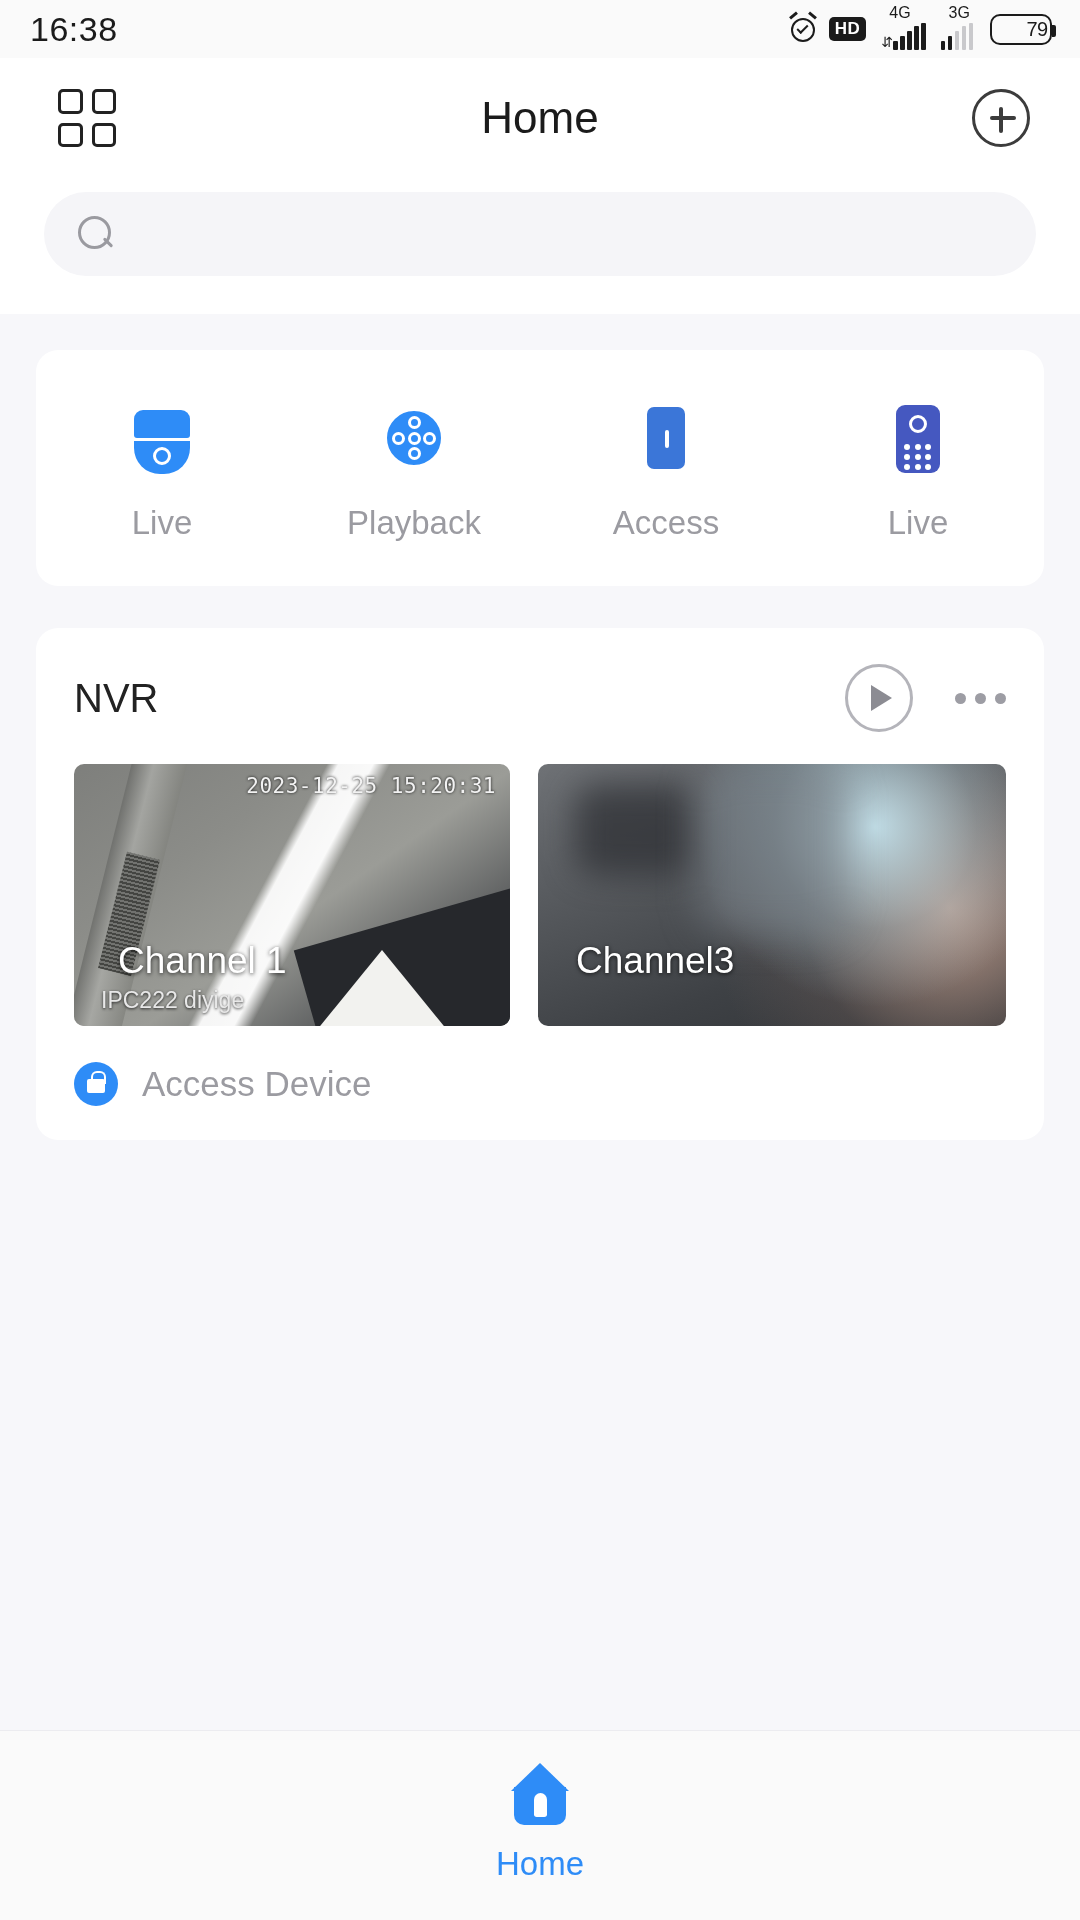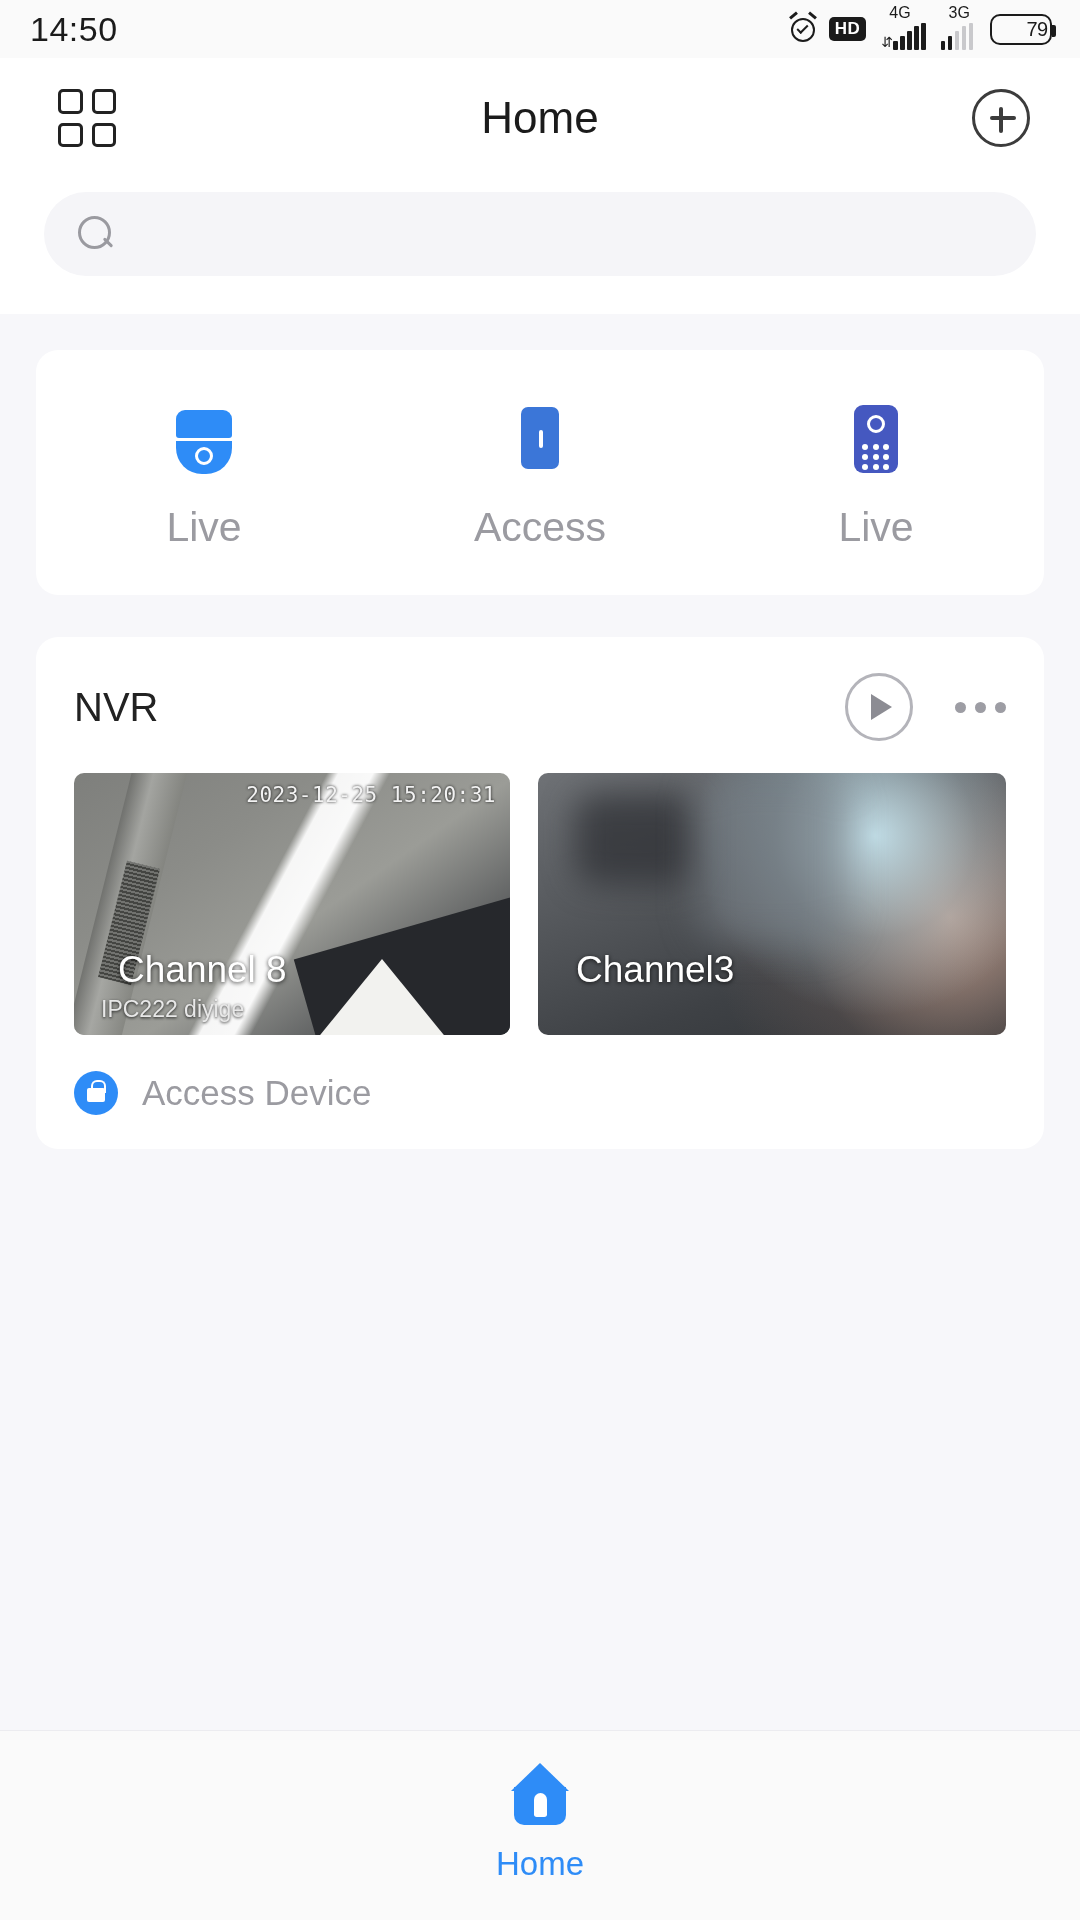--- a/index.html
+++ b/index.html
@@ -100,21 +100,21 @@
   .search-input::placeholder { color:#b3b3b8; }
 
   
   .content { background:#f7f7fa; padding:36px 36px 0; }
 
   
   .card { background:#ffffff; border-radius:22px; }
   .shortcuts { display:flex; padding:52px 0 44px; }
   .shortcut { flex:1; display:flex; flex-direction:column; align-items:center; cursor:pointer; }
   .sc-icon { width:72px; height:72px; margin-bottom:30px; position:relative; }
-  .sc-label { font-size:41px; color:#9b9ba1; }
+  .sc-label { font-size:33px; color:#9b9ba1; }
 
   
   .ic-cam .cap {
     position:absolute; left:8px; top:8px; width:56px; height:28px;
     background:#2e8cf7; border-radius:9px 9px 3px 3px;
   }
   .ic-cam .dome {
     position:absolute; left:8px; top:39px; width:56px; height:33px;
     background:#2e8cf7; border-radius:0 0 26px 26px;
   }
@@ -298,21 +298,21 @@
   .ic-me i {
     position:absolute; top:31px; width:10px; height:10px; background:#ffffff; border-radius:50%;
   }
   .ic-me .e1 { left:22px; }
   .ic-me .e2 { left:40px; }
 </style>
 </head>
 <body>
 
 <div class="statusbar">
-  <div class="status-time">14:50</div>
+  <div class="status-time">16:38</div>
   <div class="status-right">
     <span class="ico-alarm">
       <i class="ear1"></i>
         <i class="ear2"></i>
         <i class="body"></i>
         <i class="chev"></i>
     </span>
     <span class="hd-badge">HD</span>
     <span class="sig-wrap">
       <span class="sig-label">4G</span>
@@ -366,20 +366,31 @@
 
       <div class="shortcut">
         <span class="sc-icon ic-cam">
           <i class="cap"></i>
             <i class="dome"></i>
             <i class="lens"></i>
         </span>
         <span class="sc-label">Live</span>
       </div>
 
+      <div class="shortcut">
+        <span class="sc-icon ic-disc">
+          <i class="disc"></i>
+            <i class="d1"></i>
+            <i class="d2"></i>
+            <i class="d3"></i>
+            <i class="d4"></i>
+            <i class="d5"></i>
+        </span>
+        <span class="sc-label">Playback</span>
+      </div>
 
       <div class="shortcut">
         <span class="sc-icon ic-door">
           <i class="panel"></i>
             <i class="slot"></i>
         </span>
         <span class="sc-label">Access</span>
       </div>
 
       <div class="shortcut">
@@ -420,21 +431,21 @@
     </div>
 
     <div class="channels">
 
       <div class="chan chan-1">
         <i class="strip"></i>
           <i class="mesh"></i>
           <i class="corner"></i>
           <i class="white-tri"></i>
         <span class="chan-ts">2023-12-25 15:20:31</span>
-        <span class="chan-name">Channel 8</span>
+        <span class="chan-name">Channel 1</span>
         <span class="chan-sub">IPC222 diyige</span>
       </div>
 
       <div class="chan chan-3">
         <i class="blob"></i>
           <i class="blob2"></i>
         <span class="chan-name">Channel3</span>
       </div>
 
     </div>

